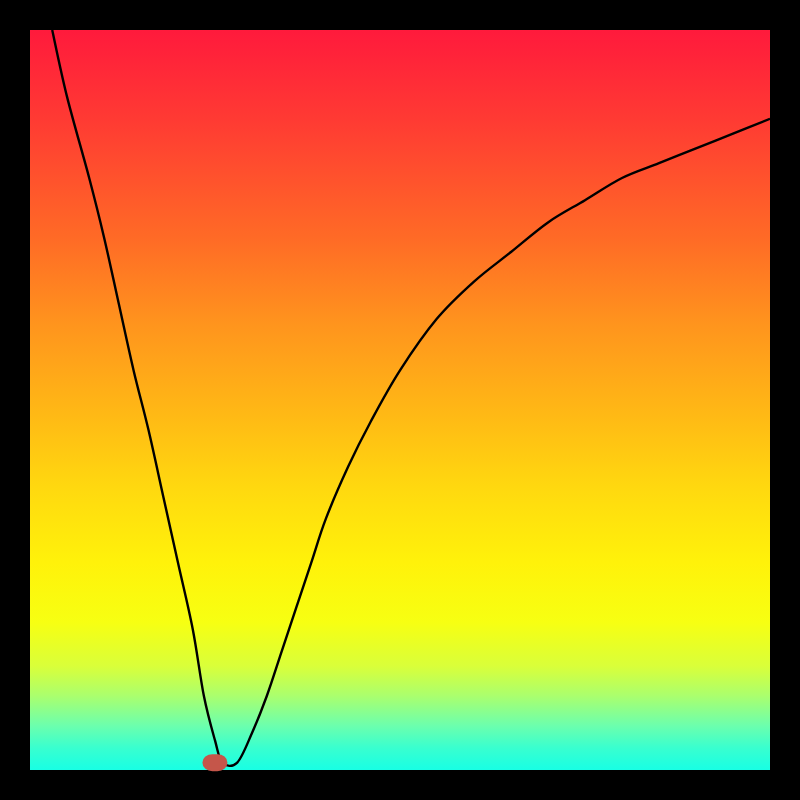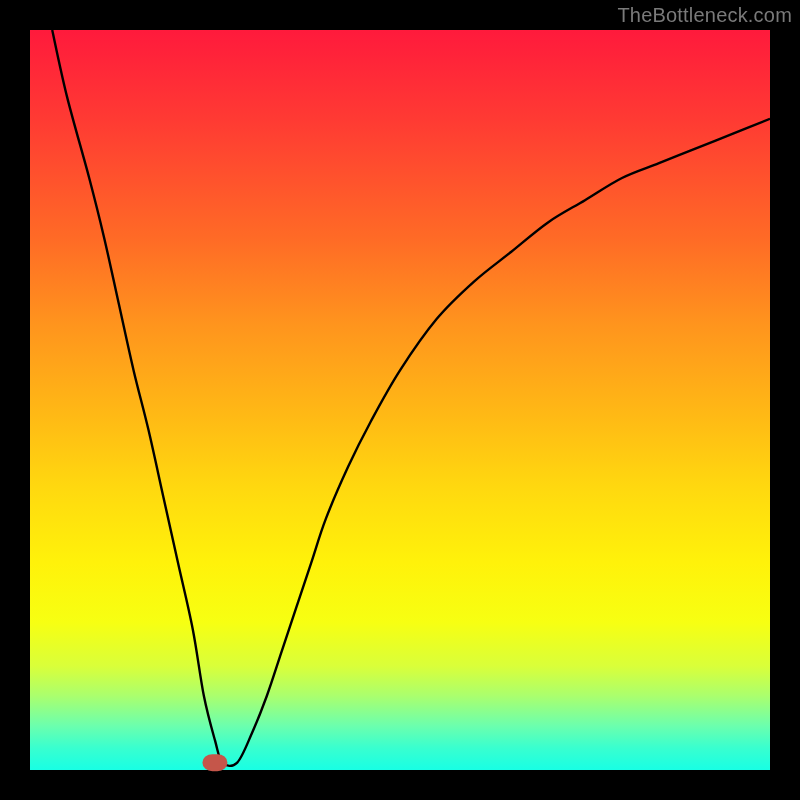--- a/index.html
+++ b/index.html
@@ -59,21 +59,20 @@
     background: #c5564a;
     border-radius: 50% / 60%;
     transform: translate(-50%, -50%);
   }
 </style>
 </head>
 <body>
 
 <div class="frame">
 
-  <div class="watermark">TheBottleneck.com</div>
 
   <div class="plot-area">
 
     <svg id="curve-svg" viewBox="0 0 100 100" preserveAspectRatio="none" width="740" height="740">
       <path id="curve-path" d="M 3 0 C 3.3333333333333335 1.5, 4.166666666666667 5.666666666666666, 5 9 C 5.833333333333333 12.333333333333334, 7.166666666666667 16.833333333333332, 8 20 C 8.833333333333334 23.166666666666668, 9.333333333333334 25.166666666666668, 10 28 C 10.666666666666666 30.833333333333332, 11.333333333333332 34, 12 37 C 12.666666666666668 40, 13.333333333333336 43.166666666666664, 14.000000000000002 46 C 14.666666666666668 48.833333333333336, 15.333333333333334 51.166666666666664, 16 54 C 16.666666666666668 56.833333333333336, 17.333333333333332 60, 18 63 C 18.666666666666668 66, 19.333333333333332 69, 20 72 C 20.666666666666668 75, 21.416666666666668 78, 22 81 C 22.583333333333332 84, 23 87.5, 23.5 90 C 24 92.5, 24.583333333333332 94.5, 25 96 C 25.416666666666668 97.5, 25.5 98.5, 26 99 C 26.5 99.5, 27.333333333333336 99.66666666666667, 28.000000000000004 99 C 28.66666666666667 98.33333333333333, 29.333333333333336 96.5, 30 95 C 30.666666666666664 93.5, 31.333333333333332 91.83333333333333, 32 90 C 32.666666666666664 88.16666666666667, 33.333333333333336 86, 34 84 C 34.666666666666664 82, 35.333333333333336 80, 36 78 C 36.666666666666664 76, 37.333333333333336 74, 38 72 C 38.666666666666664 70, 39.166666666666664 68.16666666666667, 40 66 C 40.833333333333336 63.833333333333336, 42 61.166666666666664, 43 59 C 44 56.833333333333336, 44.833333333333336 55.166666666666664, 46 53 C 47.166666666666664 50.833333333333336, 48.5 48.333333333333336, 50 46 C 51.5 43.666666666666664, 53.33333333333334 41, 55.00000000000001 39 C 56.66666666666667 37, 58.333333333333336 35.5, 60 34 C 61.666666666666664 32.5, 63.333333333333336 31.333333333333332, 65 30 C 66.66666666666667 28.666666666666668, 68.33333333333333 27.166666666666668, 70 26 C 71.66666666666667 24.833333333333332, 73.33333333333333 24, 75 23 C 76.66666666666667 22, 78.33333333333333 20.833333333333332, 80 20 C 81.66666666666667 19.166666666666668, 83.33333333333333 18.666666666666668, 85 18 C 86.66666666666667 17.333333333333332, 88.33333333333333 16.666666666666668, 90 16 C 91.66666666666667 15.333333333333334, 93.33333333333333 14.666666666666666, 95 14 C 96.66666666666667 13.333333333333334, 99.16666666666667 12.333333333333334, 100 12" fill="none" stroke="#000000" stroke-width="2.4" vector-effect="non-scaling-stroke"></path>
     </svg>
 
     <div id="marker" class="marker" style="left: 185px; top: 732.6px; width: 25.16px; height: 17.76px; background: rgb(197, 86, 74);"></div>
   </div>
 

